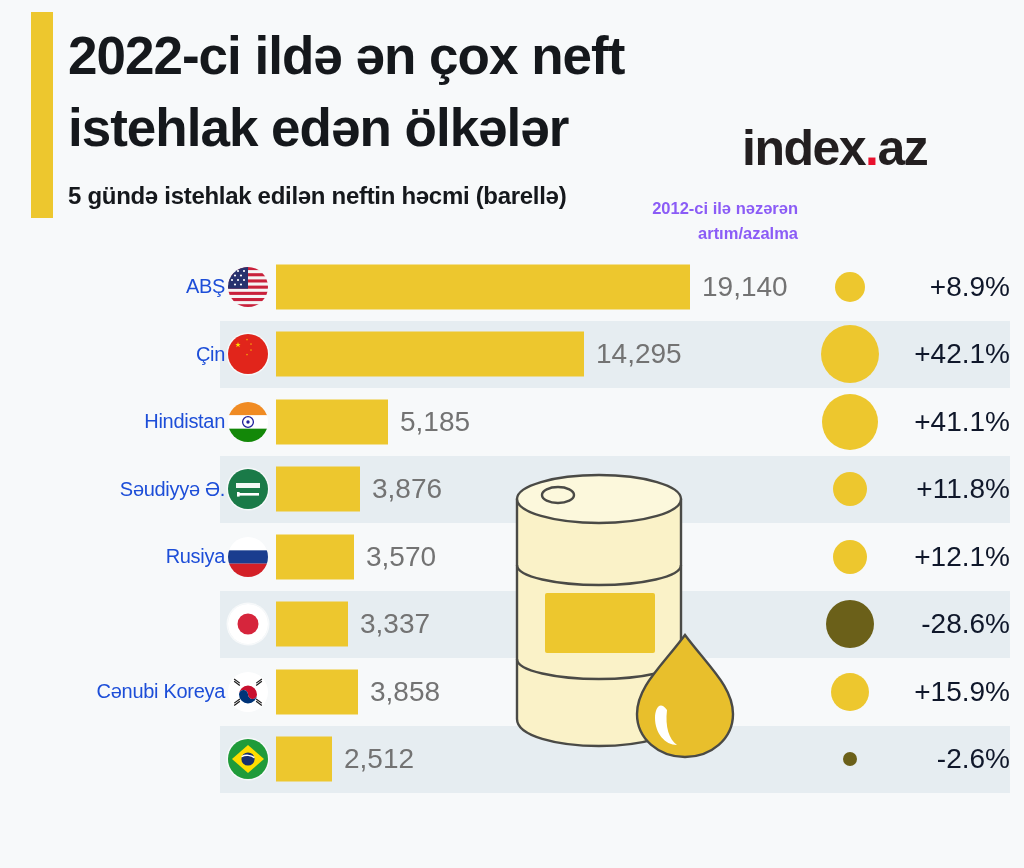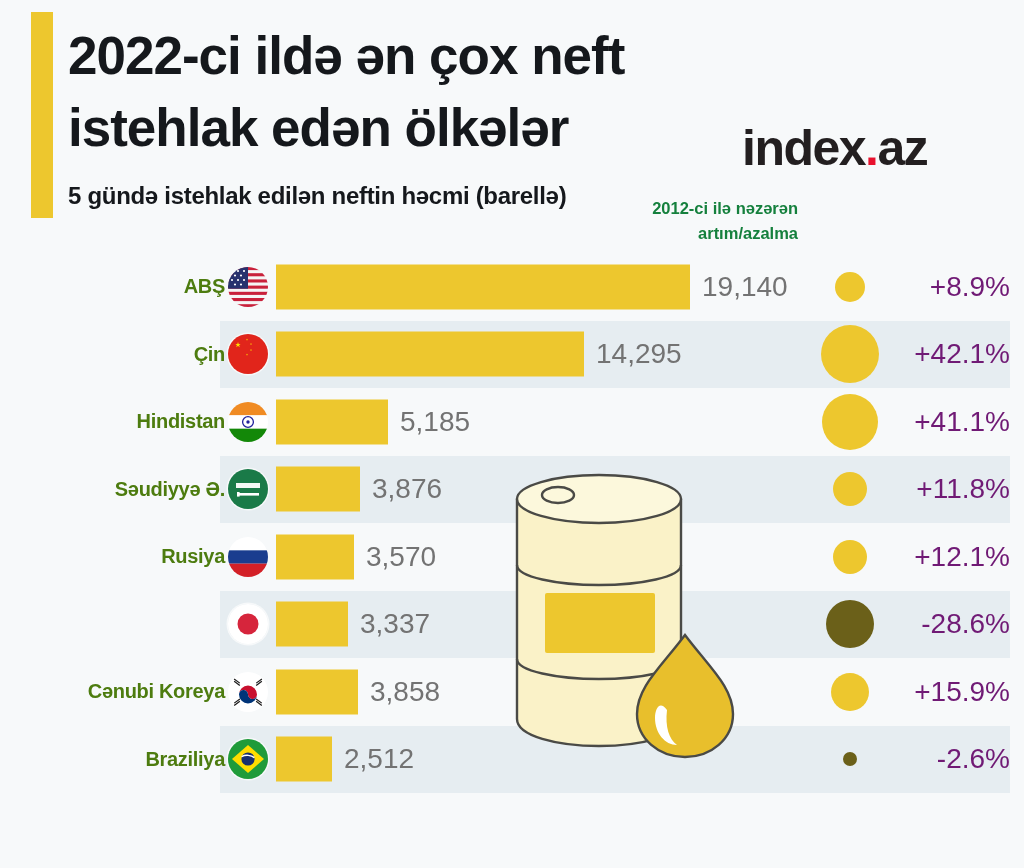--- a/index.html
+++ b/index.html
@@ -38,21 +38,21 @@
   #logo {
     position:absolute; left:742px; top:101px;
     font-size:50px; font-weight:bold; color:#231F20;
     letter-spacing:-1.5px; white-space:nowrap;margin-top:18px;
   }
   #logo .dot { color:#E8112D; }
 
   #right-header {
     position:absolute; right:14px; top:196px;
     width:230px; text-align:right;
-    font-size:16.5px; font-weight:bold; color:#15803d;
+    font-size:16.5px; font-weight:bold; color:#8b5cf6;
     line-height:25px;
   }
   #right-header .ln { display:block; }
 
   
   #rows { position:absolute; left:0; top:253px; width:1024px; }
 
   .row {
     position:relative;
     height:67.5px;
@@ -62,21 +62,21 @@
     position:absolute; left:220px; top:0;
     width:790px; height:67.5px;
     background:transparent;
   }
   .row.alt .band { background:#E6EDF1; }
 
   .row-label {
     position:absolute; left:40px; top:0;
     width:185px; height:67.5px;
     display:flex; align-items:center; justify-content:flex-end;
-    font-size:20px; font-weight:bold; color:#4d7c0f;
+    font-size:20px; font-weight:normal; color:#1d4ed8;
     letter-spacing:-0.3px; white-space:nowrap;
   }
 
   .flag {
     position:absolute; top:50%; left:228px;
     transform:translateY(-50%);
     width:40px; height:40px;
     border-radius:50%;
     overflow:hidden;
     box-shadow:0 0 0 1.5px #F7F9FA;
@@ -101,21 +101,21 @@
     position:absolute; top:50%; left:850px;
     transform:translate(-50%,-50%);
     border-radius:50%;
     background:#EDC72E;
   }
   .bubble.neg { background:#6B6019; }
 
   .pct {
     position:absolute; top:50%; right:14px;
     transform:translateY(-50%);
-    font-size:28px; color:#701a75;
+    font-size:28px; color:#0f172a;
     white-space:nowrap;
   }
 
   
   #barrel {
     position:absolute; left:495px; top:465px;
     width:265px; height:295px;
     pointer-events:none;
   }
 </style>
@@ -228,21 +228,20 @@
           <use href="#def-flag-kr-icon"></use>
         </svg>
       </div>
       <div class="bar" style="width: 82px; background: rgb(237, 199, 46);"></div>
       <div class="bar-value" style="left: 370px;">3,858</div>
       <div class="bubble" style="width: 38px; height: 38px;"></div>
       <div class="pct">+15.9%</div>
     </div>
     <div class="row alt">
       <div class="band"></div>
-      <div class="row-label">Braziliya</div>
       <div class="flag">
         <svg viewBox="0 0 40 40">
           <use href="#def-flag-br-icon"></use>
         </svg>
       </div>
       <div class="bar" style="width: 56px; background: rgb(237, 199, 46);"></div>
       <div class="bar-value" style="left: 344px;">2,512</div>
       <div class="bubble neg" style="width: 14px; height: 14px;"></div>
       <div class="pct">-2.6%</div>
     </div>

